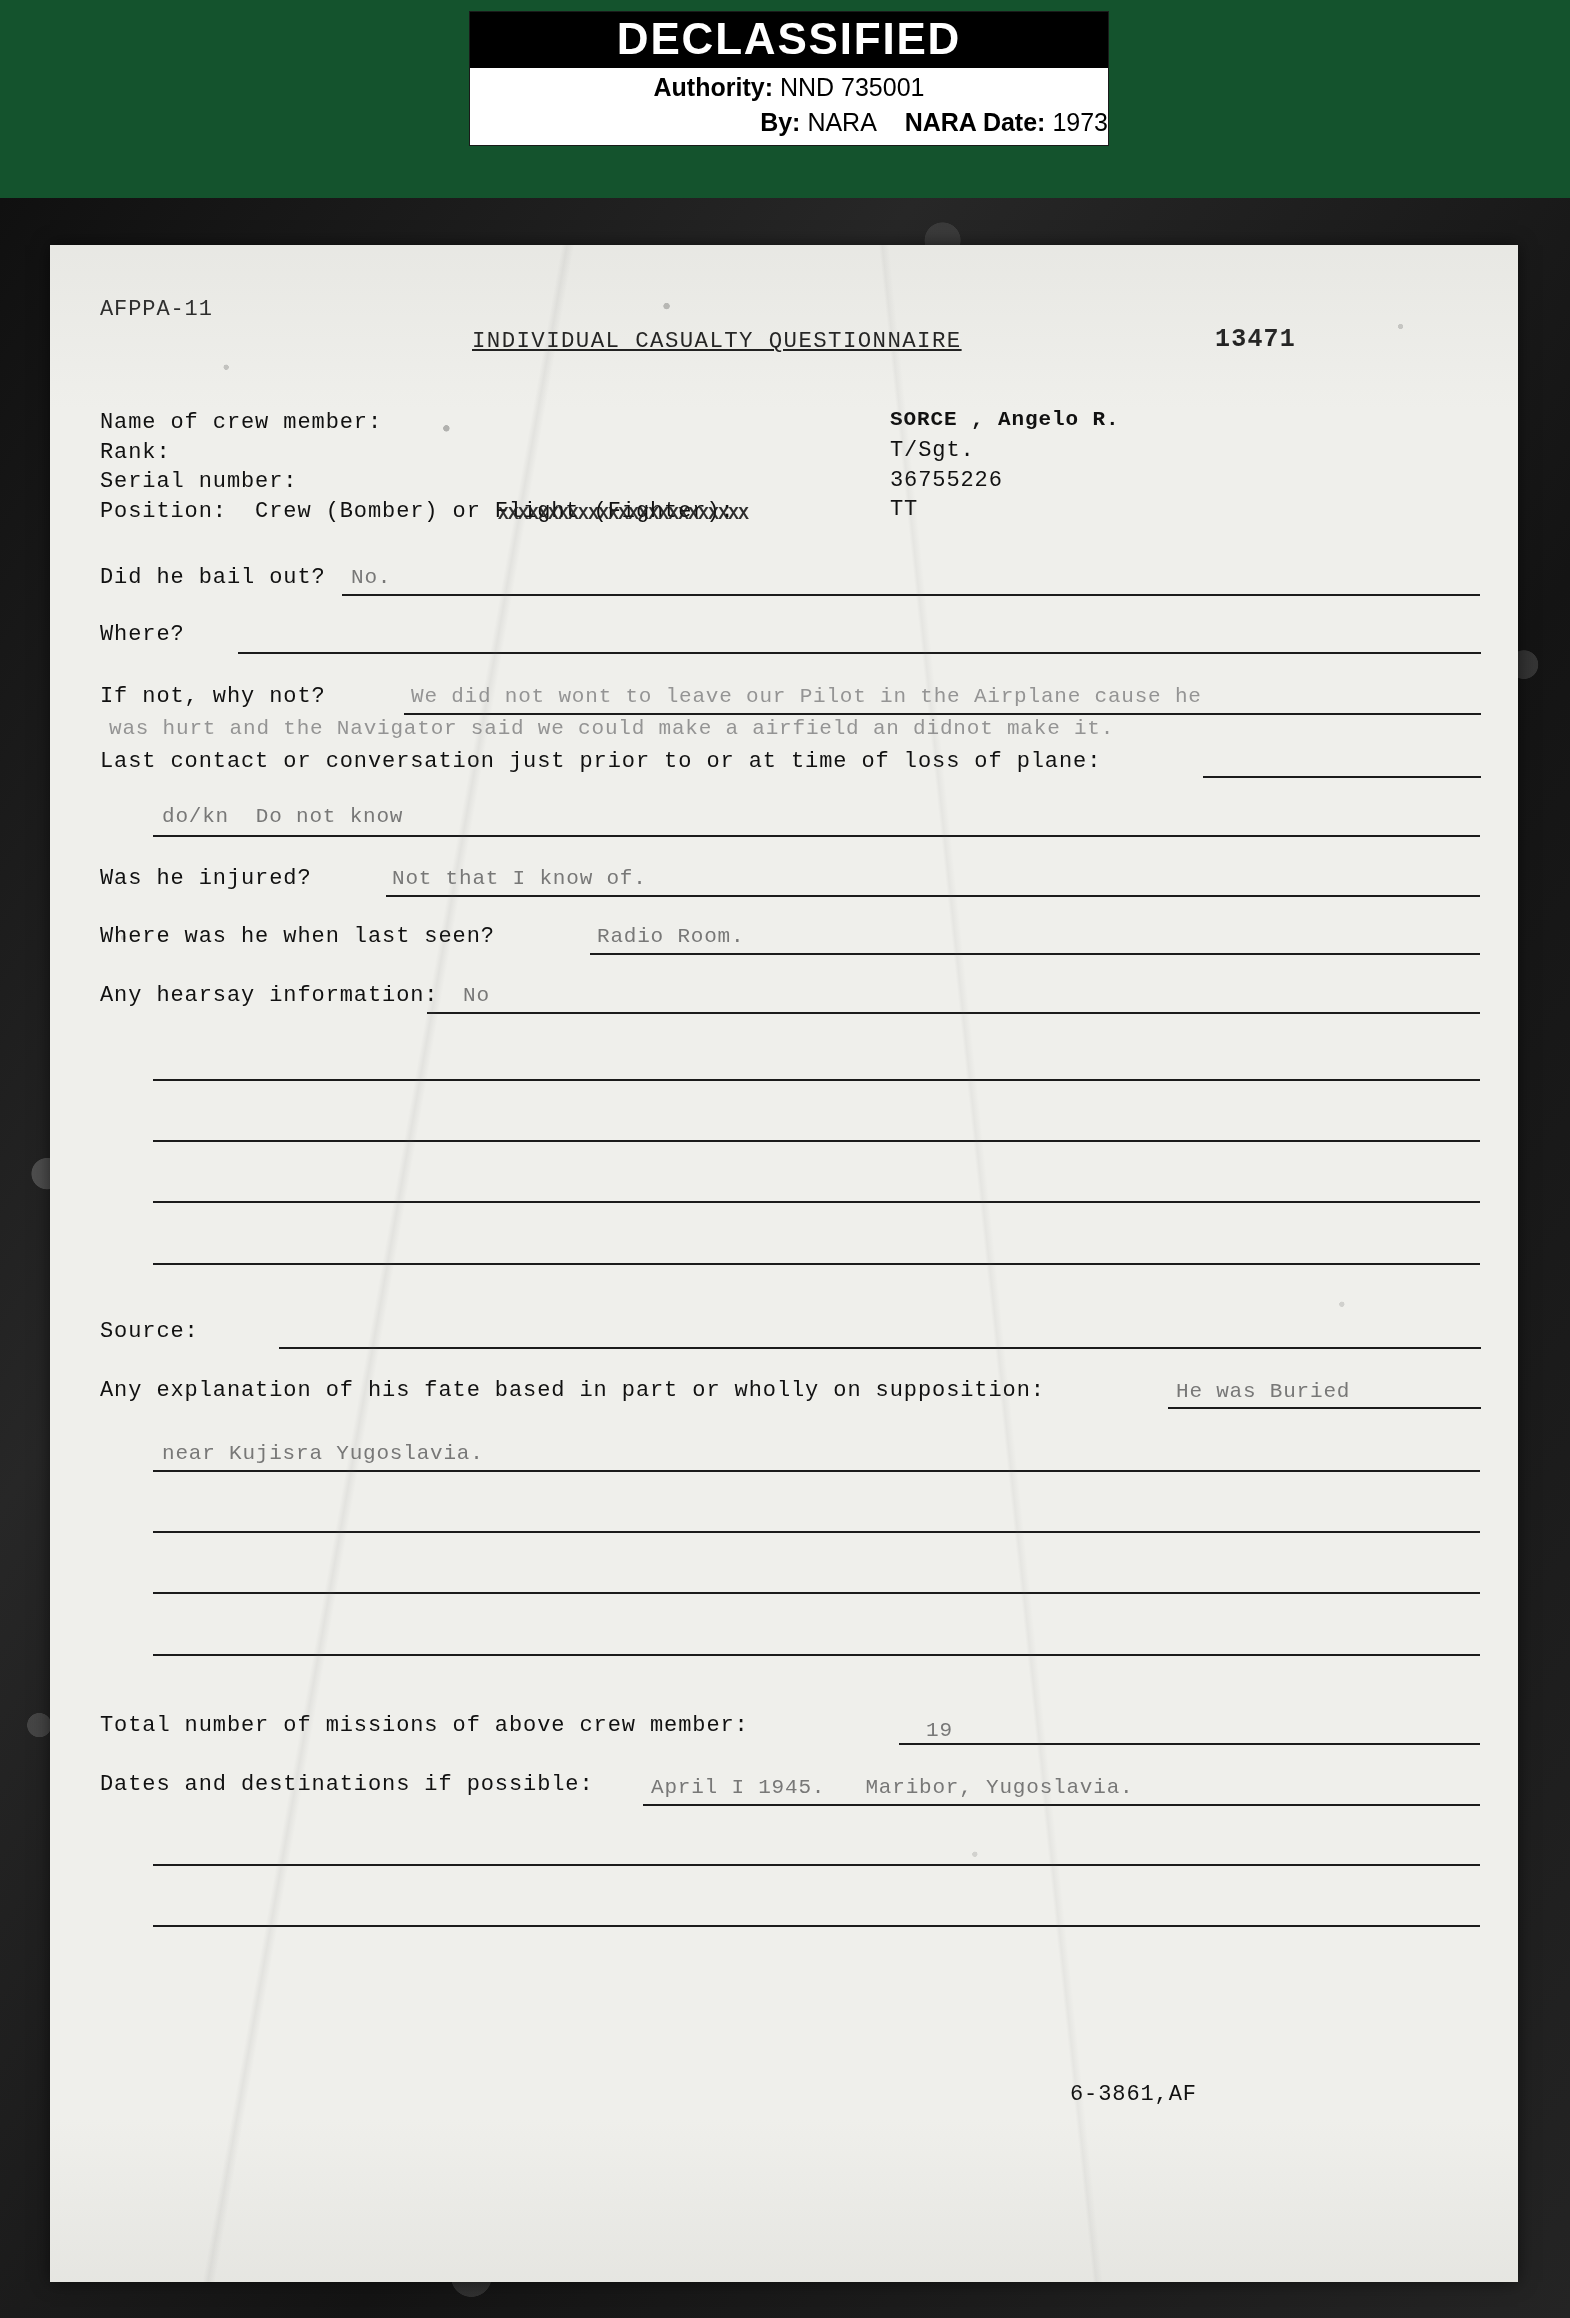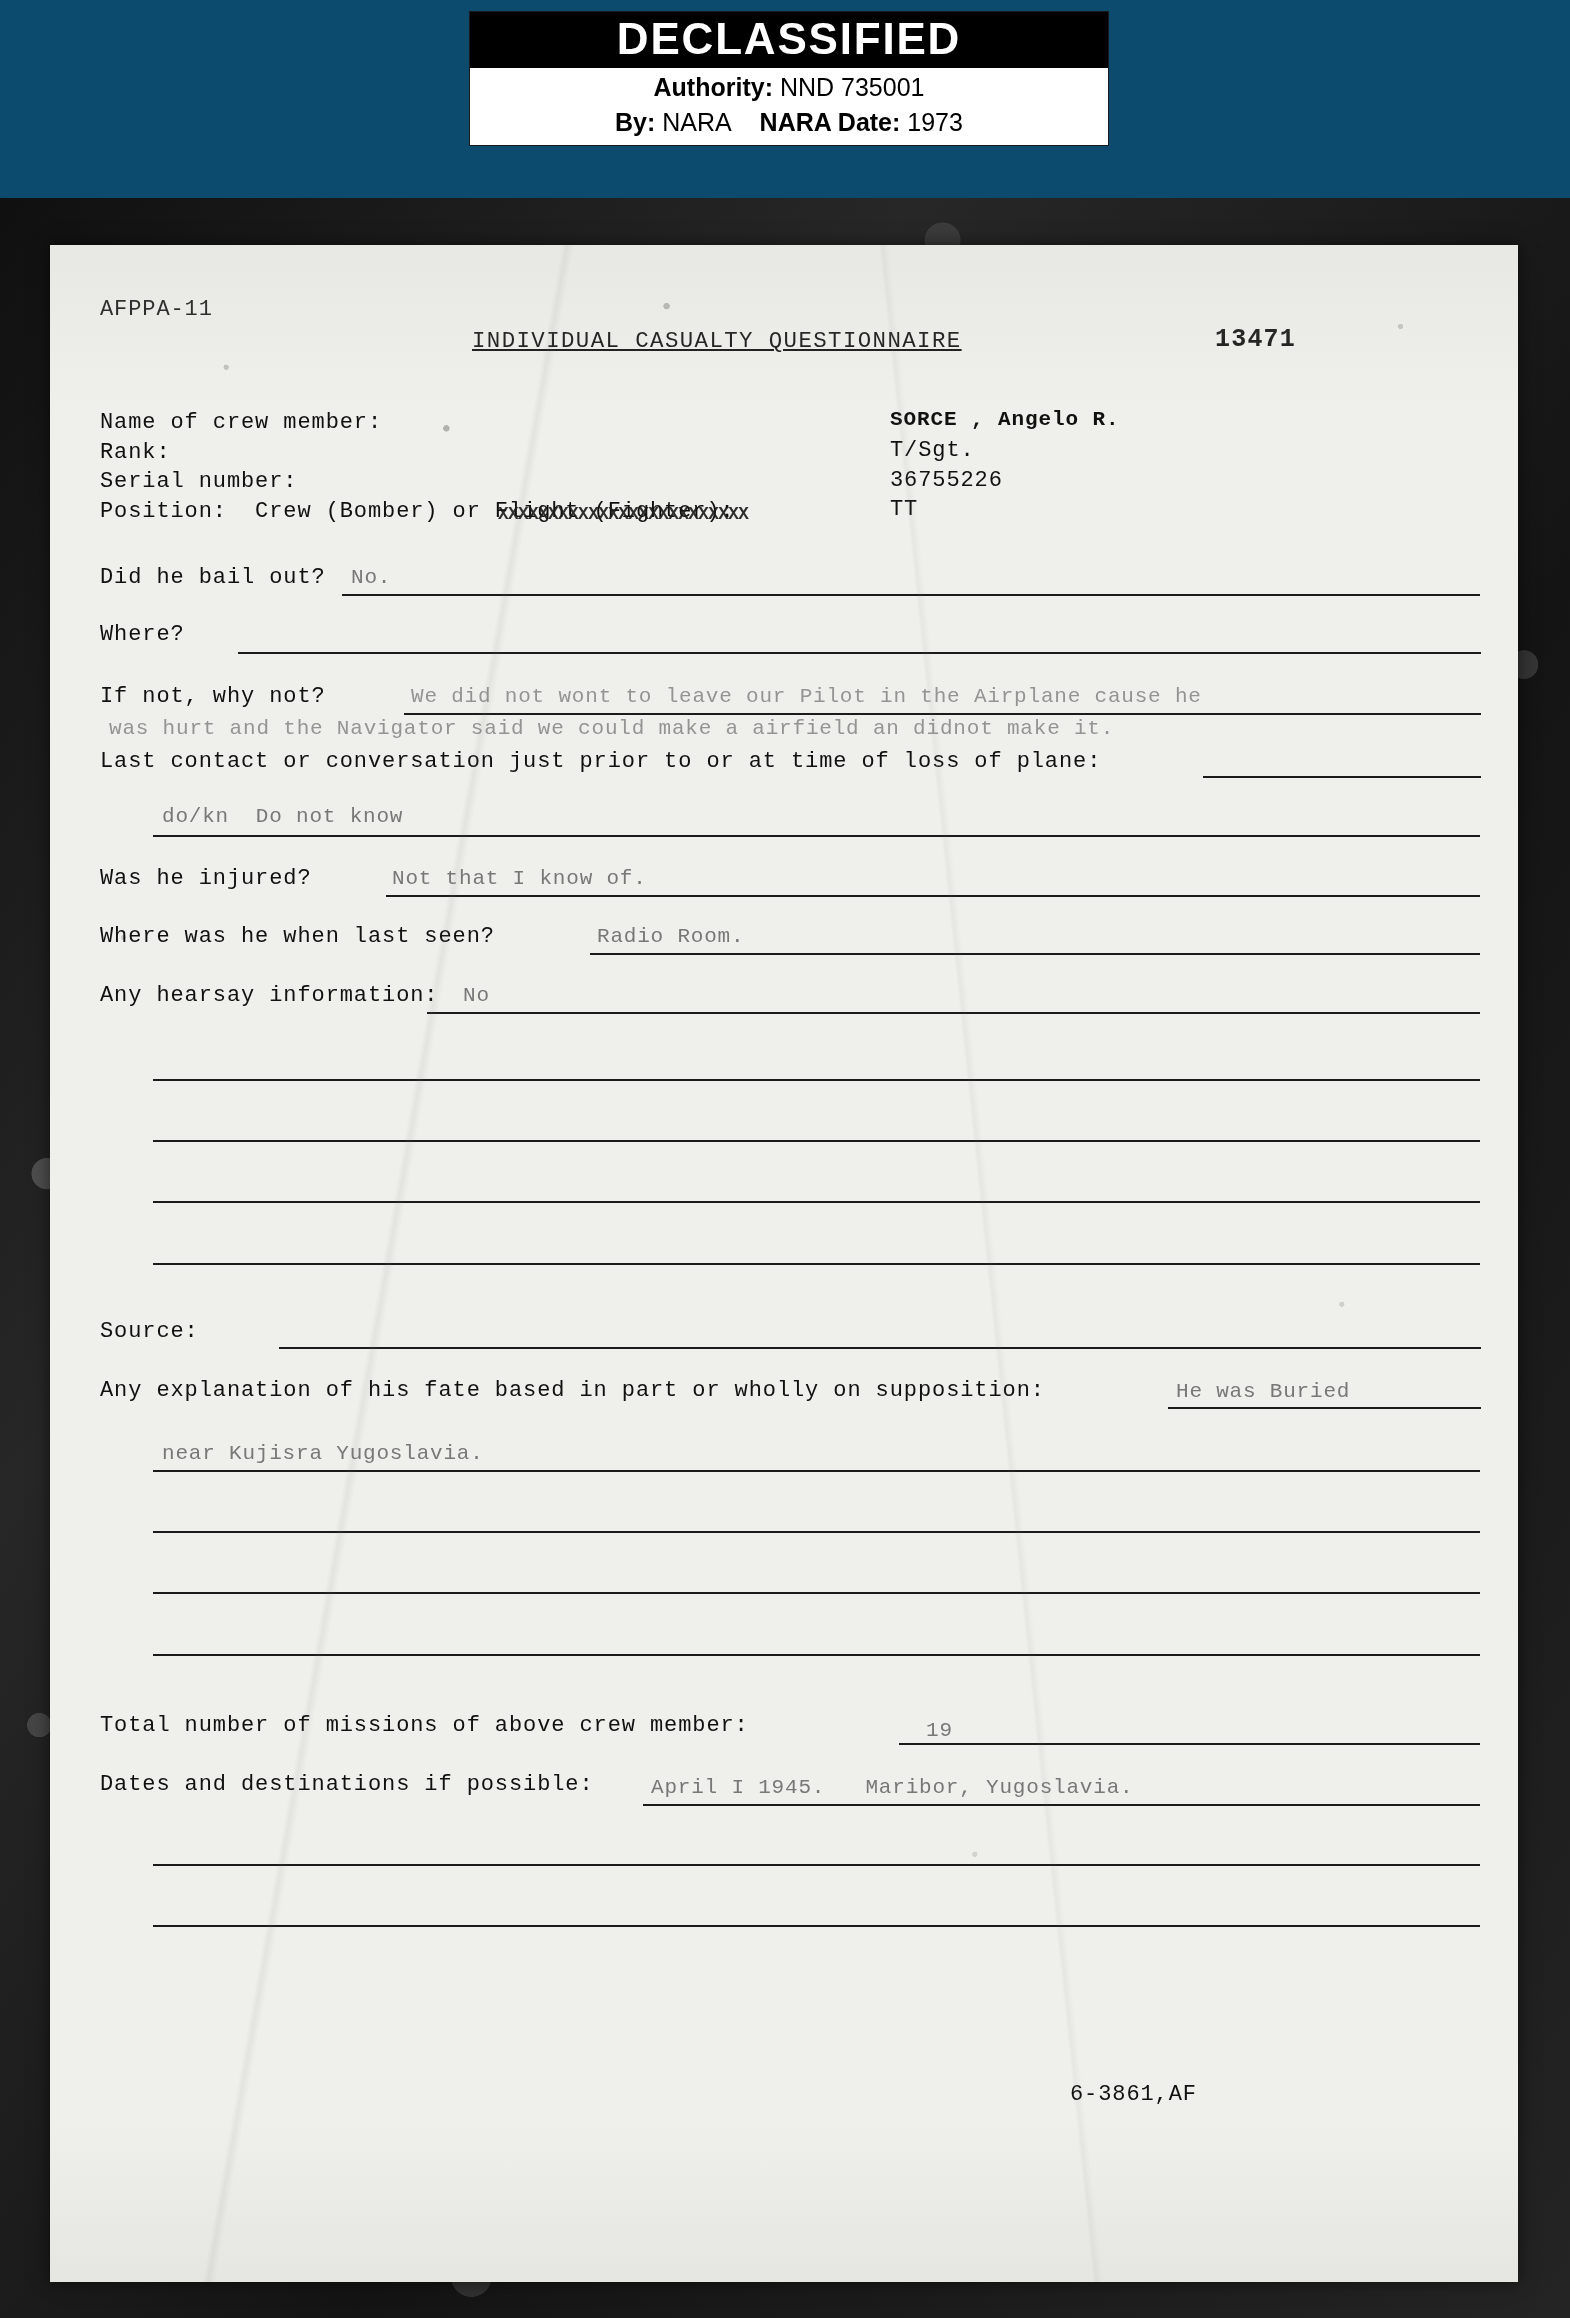--- a/index.html
+++ b/index.html
@@ -14,21 +14,21 @@
     overflow: hidden;
   }
 
   
   .stamp-wrap {
     position: absolute;
     left: 0;
     top: 0;
     width: 1571px;
     height: 198px;
-    background: #0c4a6e;
+    background: #14532d;
   }
   .stamp-box {
     position: absolute;
     left: 469px;
     top: 10.6px;
     width: 640px;
     border: 1.8px solid #1a1a1a;
     background: #ffffff;
     box-sizing: border-box;
     text-align: center;
@@ -48,20 +48,21 @@
     font-size: 25px;
     font-weight: bold;
     line-height: 1.35;
     padding: 2.9px 0 1.2px 0;
   }
   .stamp-line span.val {
     font-weight: normal;
   }
   .stamp-line.second {
     padding: 0 0 5.9px 0;
+    text-align: right;
   }
 
   
   .scan {
     position: absolute;
     left: 0;
     top: 198px;
     width: 1571px;
     height: 2121px;
     background: #151515;

